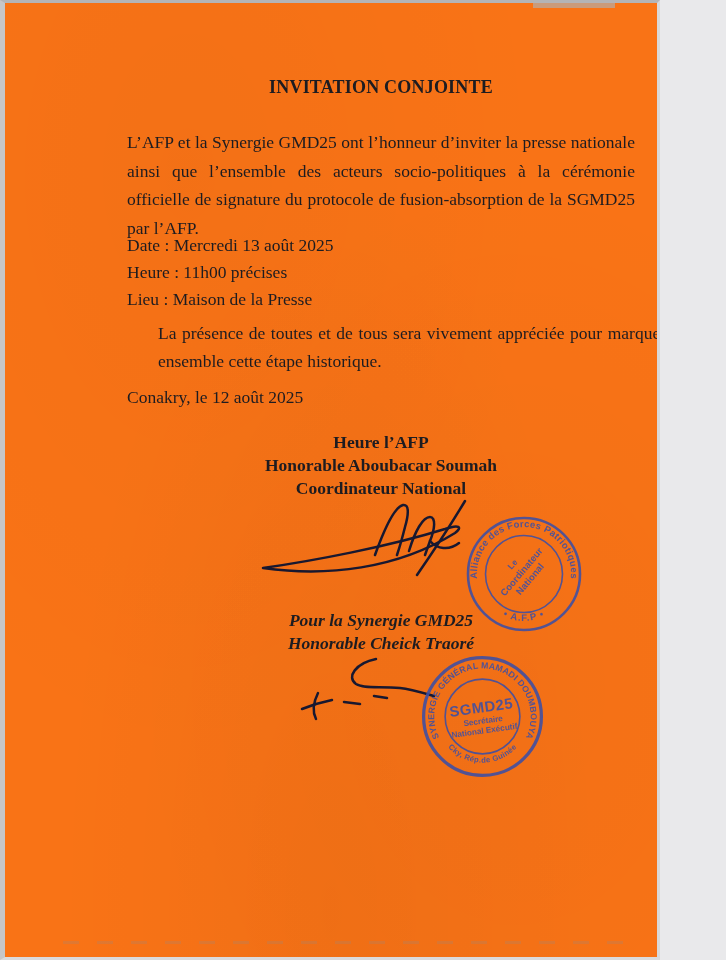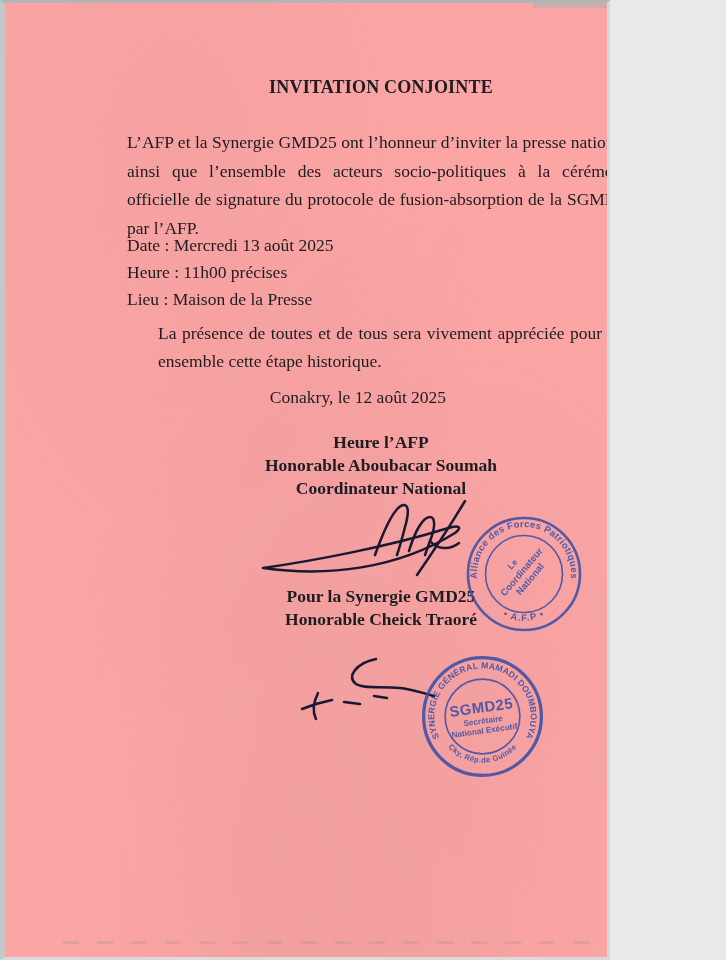--- a/index.html
+++ b/index.html
@@ -2,22 +2,22 @@
 <html><head>
 <meta charset="utf-8">
 <style>
   html,body{margin:0;padding:0;}
   body{
     width:726px;height:960px;
     background:#e9e9eb;
     font-family:"Liberation Serif", serif;
   }
   .photo{
-    position:relative;width:610px;height:960px;box-sizing:border-box;
-    background:#fca5a5;overflow:hidden;
+    position:relative;width:660px;height:960px;box-sizing:border-box;
+    background:#f97316;overflow:hidden;
     border-left:5px solid #c6c6c8;
     border-top:3px solid #b4b4b6;
     border-right:3px solid #d8d8da;
     border-bottom:3px solid #dadadc;
   }
   .photo::before{
     content:"";position:absolute;inset:0;pointer-events:none;
     background:
       radial-gradient(ellipse at 28% 18%, rgba(0,0,0,0.025), transparent 55%),
       radial-gradient(ellipse at 78% 72%, rgba(0,0,0,0.025), transparent 55%),
@@ -28,25 +28,25 @@
     position:absolute;top:938px;left:58px;width:560px;height:3px;opacity:.5;filter:blur(.6px);
     background:repeating-linear-gradient(90deg, rgba(140,140,145,.45) 0 16px, transparent 16px 34px);
   }
   .doc{position:absolute;left:122px;top:0;width:508px;color:#1d1c21;}
   .title{position:absolute;top:74px;width:100%;text-align:center;
     font-size:18px;font-weight:bold;letter-spacing:.2px;}
   .intro{position:absolute;top:125px;width:100%;font-size:17.5px;line-height:28.5px;text-align:justify;}
   .details{position:absolute;top:229px;width:100%;font-size:17.5px;line-height:27px;}
   .closing{position:absolute;top:316px;width:100%;font-size:17.5px;line-height:28px;text-align:justify;margin-left:31px;}
   .dateline{position:absolute;top:384px;width:100%;box-sizing:border-box;
-    padding-right:46px;font-size:17.5px;text-align:center;}
+    padding-right:46px;font-size:17.5px;text-align:left;}
   .sigblock{position:absolute;width:100%;text-align:center;font-weight:bold;
     font-size:17.5px;line-height:23px;}
   #sig-block-afp{top:428px;}
-  #sig-block-sgmd{top:582px;}
+  #sig-block-sgmd{top:606px;font-style:italic;}
   .sig-svg{position:absolute;}
   #signature-afp{left:252px;top:494px;}
   #signature-sgmd{left:283px;top:650px;}
   .sig-svg path{fill:none;stroke:#181830;stroke-width:2.5;stroke-linecap:round;stroke-linejoin:round;}
   .stamp{position:absolute;opacity:.88;}
   #stamp-afp{left:459px;top:511px;}
   #stamp-sgmd{left:414px;top:650px;}
   .stamp circle{fill:none;stroke:#3d4fa5;}
   .stamp text{font-family:"Liberation Sans", sans-serif;font-weight:bold;fill:#3d4fa5;}
 </style>

